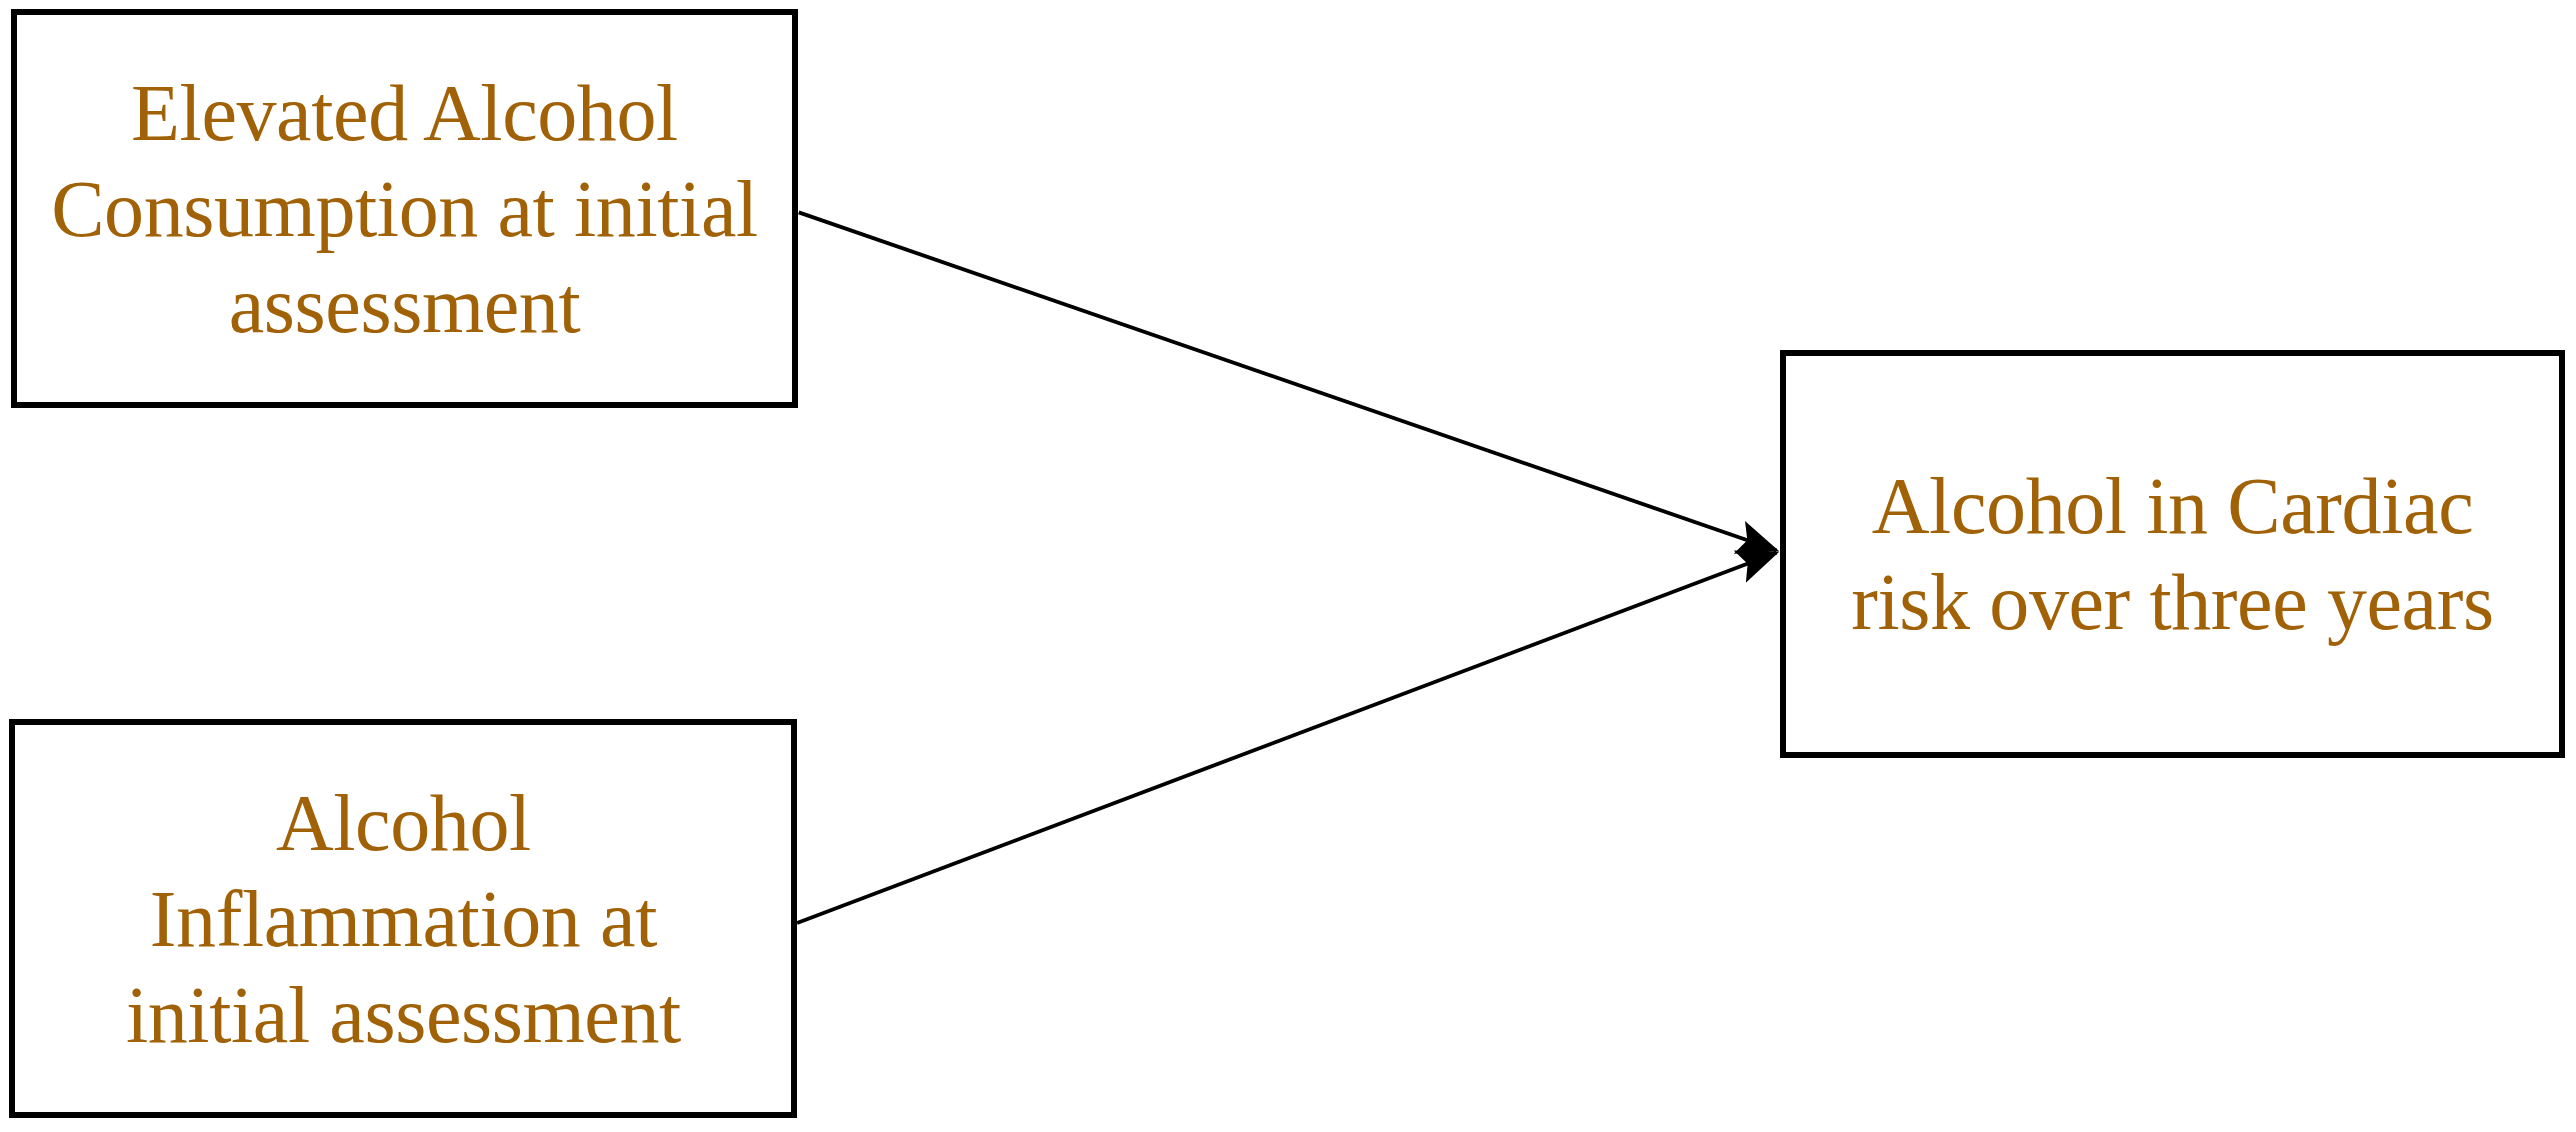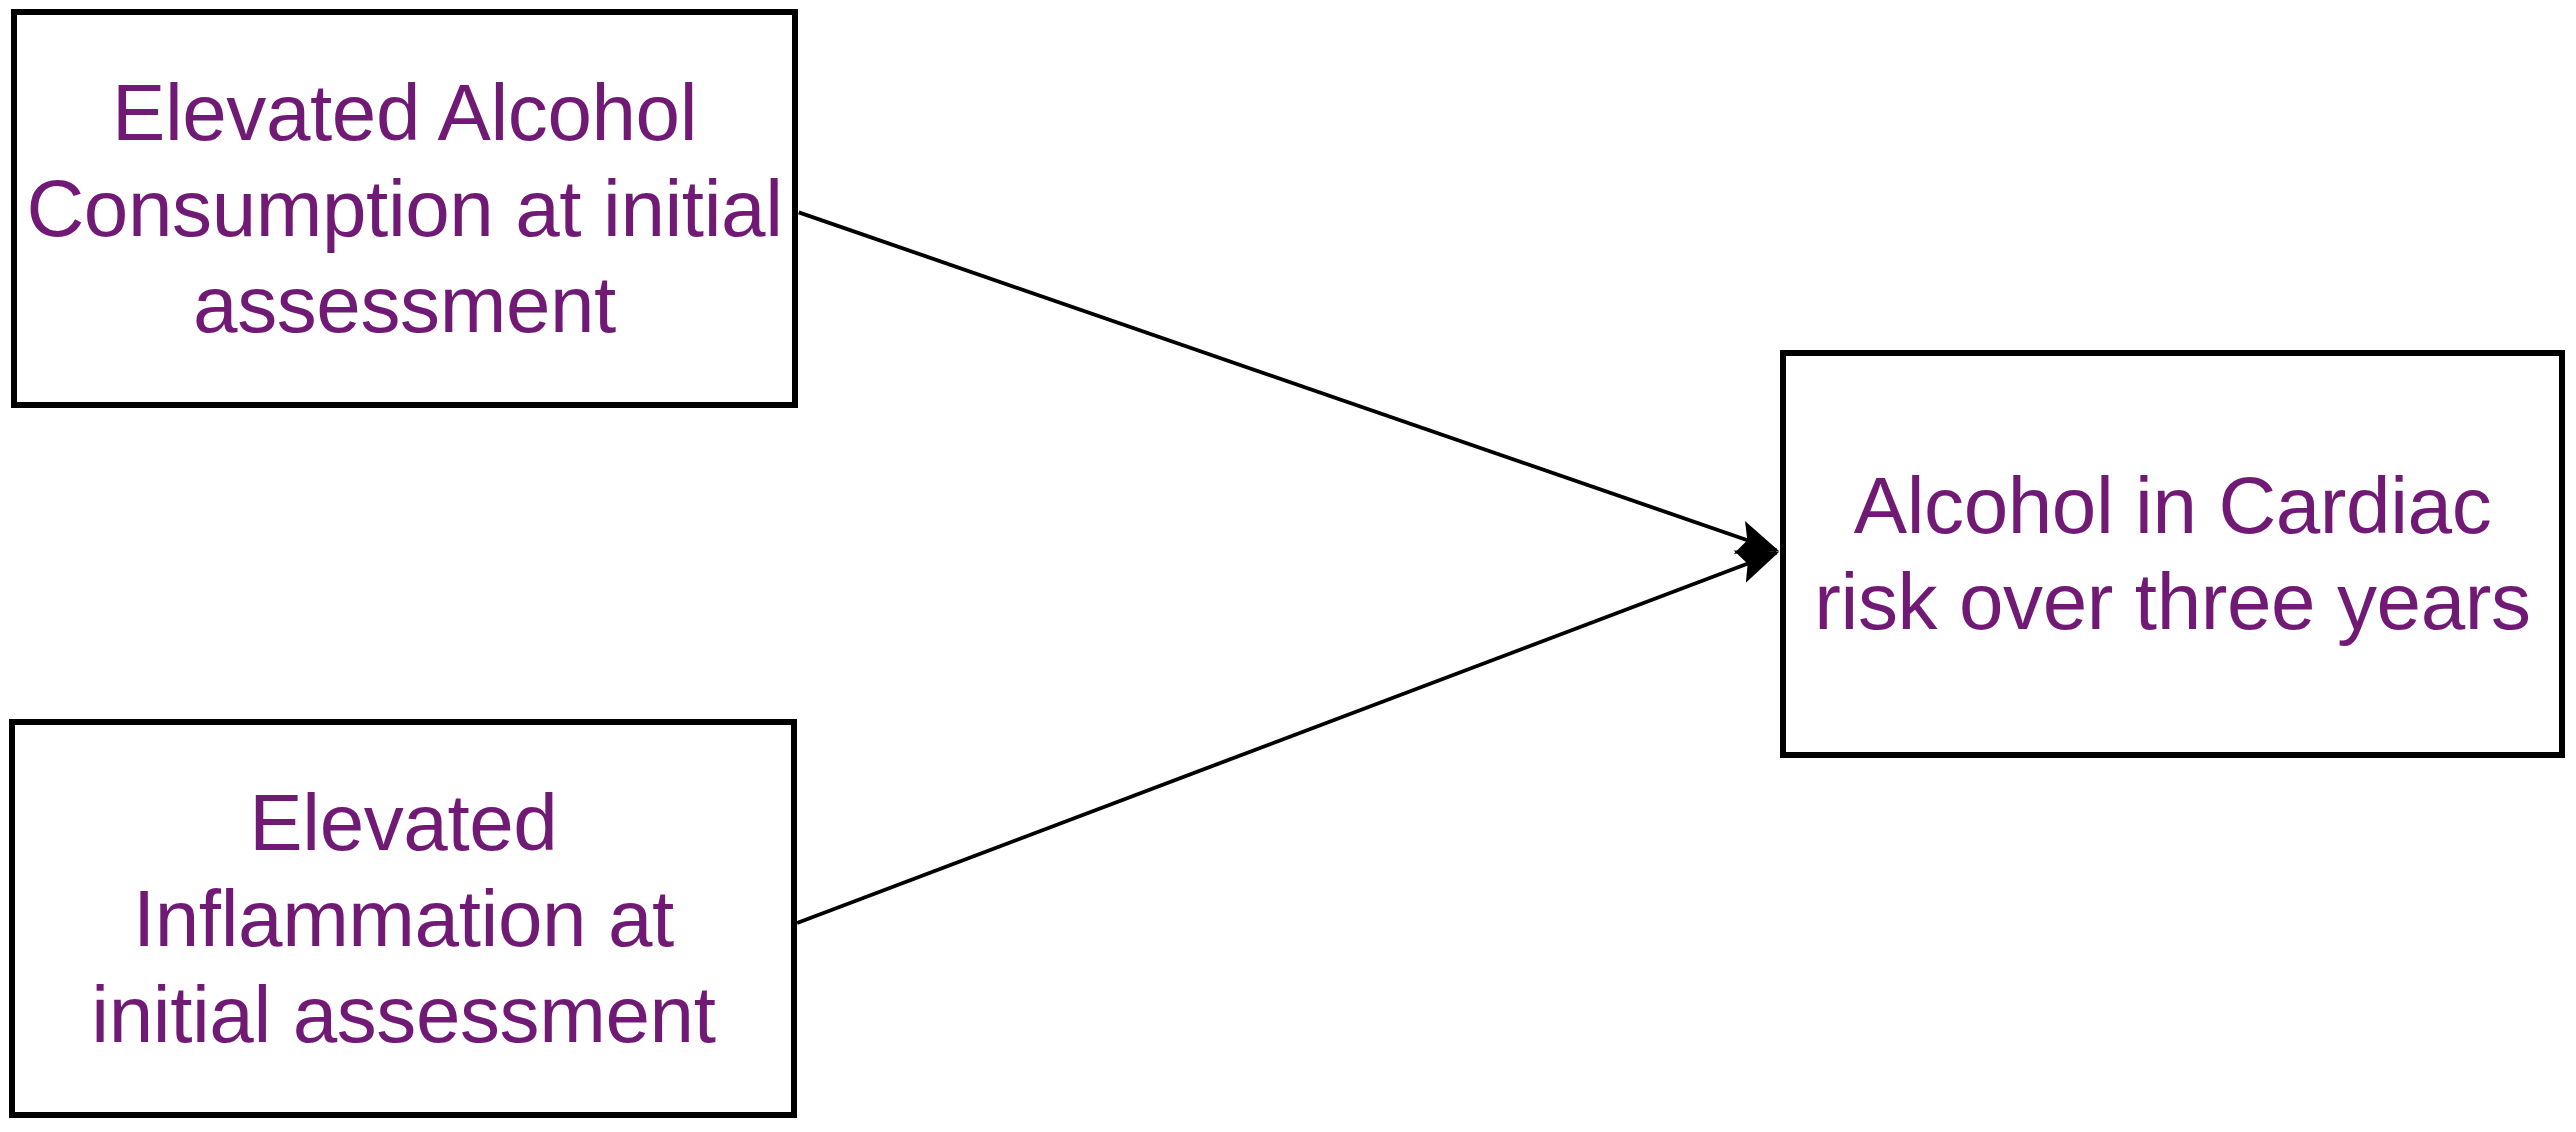--- a/index.html
+++ b/index.html
@@ -24,24 +24,24 @@
     box-sizing: border-box;
     background: #ffffff;
     border: 6px solid #000000;
     display: flex;
     align-items: center;
     justify-content: center;
     z-index: 2;
   }
 
   .node-label {
-    font-family: Liberation Sans, sans-serif;
+    font-family: Liberation Serif, serif;
     font-size: 80px;
     line-height: 96px;
-    color: #701a75;
+    color: #a16207;
     text-align: center;
     white-space: pre-line;
     letter-spacing: -0.4px;
     padding: 0 8.5px;
   }
 
   
   #box-alcohol {
     left: 11px;
     top: 9.4px;
@@ -90,21 +90,21 @@
     <line x1="934" y1="1082" x2="2082" y2="648" stroke="#000000" stroke-width="4.5" marker-end="url(#arrowhead-filled)"></line>
   </svg>
 
   <div class="node-box" id="box-alcohol">
     <span class="node-label">Elevated Alcohol
 Consumption at initial
 assessment</span>
   </div>
 
   <div class="node-box" id="box-inflammation">
-    <span class="node-label">Elevated
+    <span class="node-label">Alcohol
 Inflammation at
 initial assessment</span>
   </div>
 
   <div class="node-box" id="box-outcome">
     <span class="node-label">Alcohol in Cardiac
 risk over three years</span>
   </div>
 
 </div>

